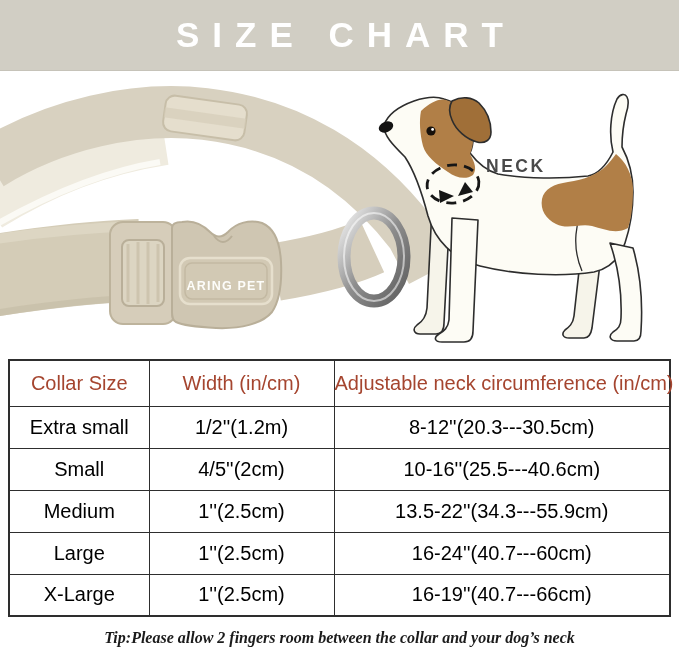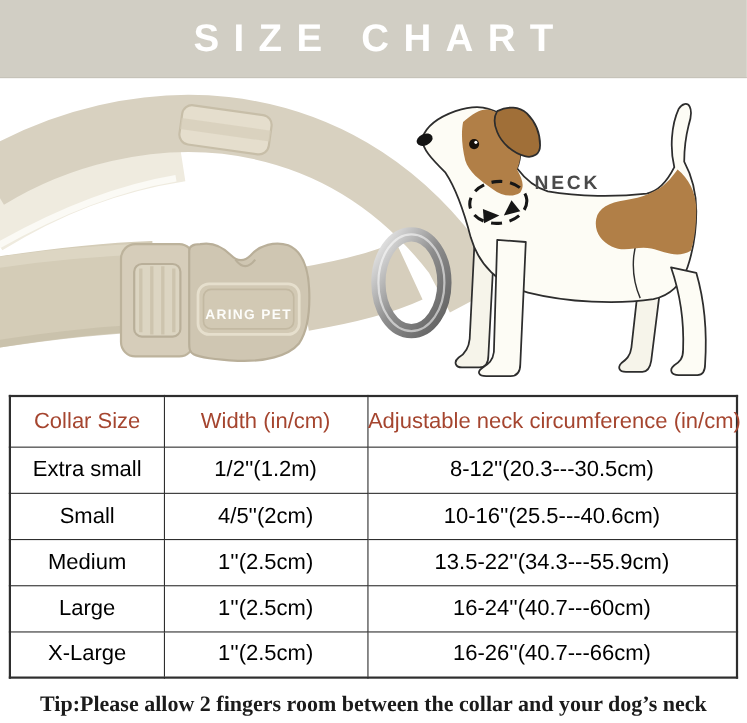--- a/index.html
+++ b/index.html
@@ -29,21 +29,21 @@
   .size-table th, .size-table td {
     border:1px solid #2e2e2e; text-align:center; vertical-align:middle;
     font-size:20px; font-weight:400; color:#000000; white-space:nowrap;
   }
   .size-table th { height:46px; color:#a5452f;margin-left:12px; }
   .size-table td { height:42px; }
 
   .tip {
     position:absolute; left:0; top:629px; width:679px; text-align:center;
     font-family:"Liberation Serif", serif; font-weight:700;
-    font-size:20px; color:#1b1b1b; white-space:nowrap;
+    font-size:16px; color:#1b1b1b; white-space:nowrap;font-style:italic;
   }
 </style>
 </head>
 <body>
 
 <header class="banner">
   <h1>SIZE CHART</h1>
 </header>
 
 <div class="collar-photo">
@@ -174,18 +174,18 @@
       <td>13.5-22''(34.3---55.9cm)</td>
     </tr>
     <tr>
       <td>Large</td>
       <td>1''(2.5cm)</td>
       <td>16-24''(40.7---60cm)</td>
     </tr>
     <tr>
       <td>X-Large</td>
       <td>1''(2.5cm)</td>
-      <td>16-26''(40.7---66cm)</td>
+      <td>16-19''(40.7---66cm)</td>
     </tr>
   </tbody>
 </table>
 
 <p class="tip">Tip:Please allow 2 fingers room between the collar and your dog’s neck</p>
 
 </body></html>

